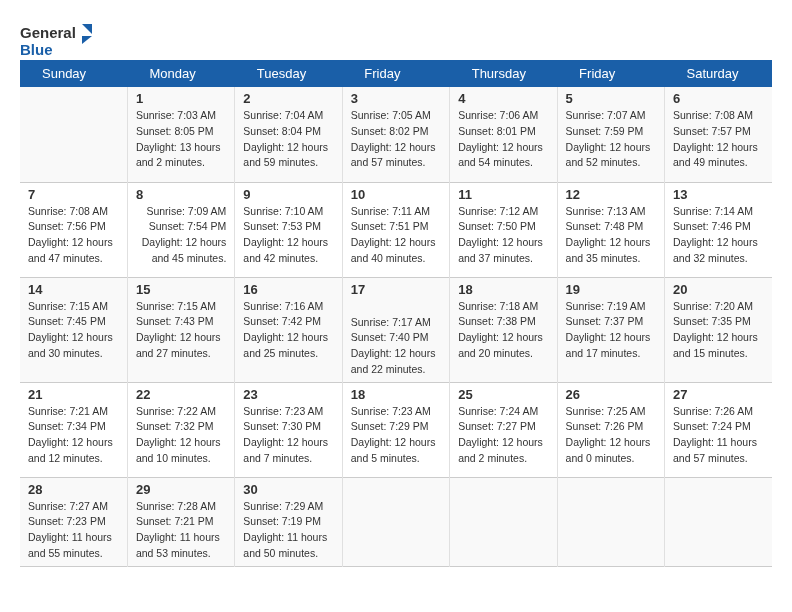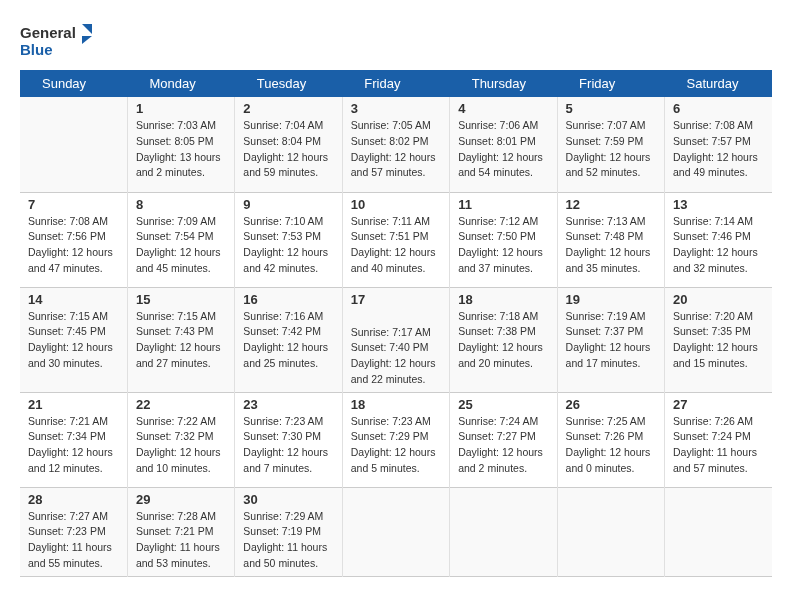--- a/index.html
+++ b/index.html
@@ -7,21 +7,20 @@
       font-family: Arial, sans-serif;
       background: #fff;
       width: 792px;
       min-height: 612px;
       padding: 20px;
     }
     .header {
       display: flex;
       justify-content: space-between;
       align-items: flex-start;
-      margin-bottom: 10px;
     }
     .logo {
       display: flex;
       align-items: center;
       gap: 4px;
     }
     .title-section {
       text-align: right;
     }
     .month-title {
@@ -164,21 +163,21 @@
       <tr class="week-row">
         <td>
           <div class="day-number">7</div>
           <div class="day-info" style="white-space: pre-line;">Sunrise: 7:08 AM
 Sunset: 7:56 PM
 Daylight: 12 hours
 and 47 minutes.</div>
         </td>
         <td>
           <div class="day-number">8</div>
-          <div class="day-info" style="white-space: pre-line;">Sunrise: 7:09 AM
+          <div class="day-info" style="white-space: pre-line; text-align: right;">Sunrise: 7:09 AM
 Sunset: 7:54 PM
 Daylight: 12 hours
 and 45 minutes.</div>
         </td>
         <td>
           <div class="day-number">9</div>
           <div class="day-info" style="white-space: pre-line;">Sunrise: 7:10 AM
 Sunset: 7:53 PM
 Daylight: 12 hours
 and 42 minutes.</div>

